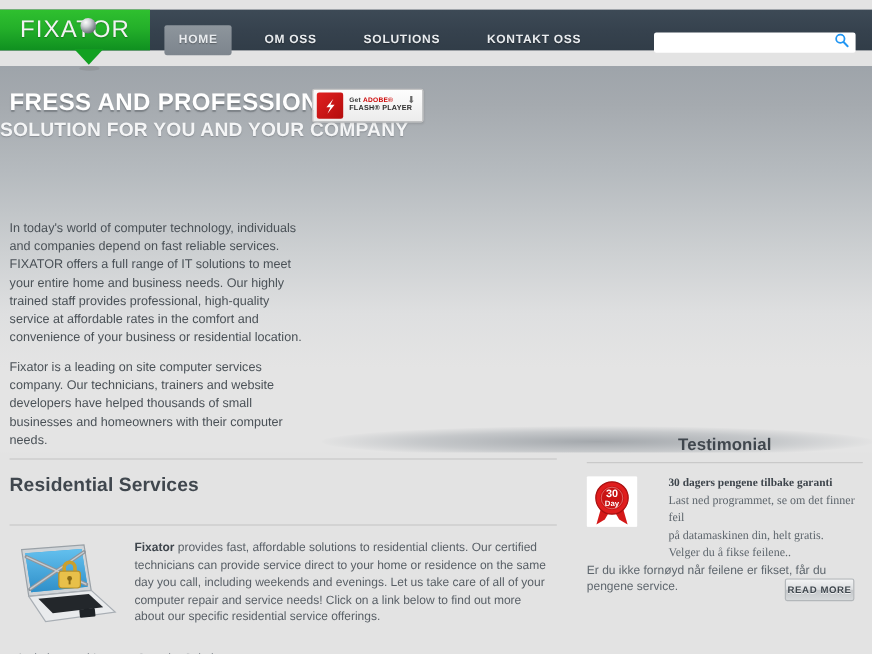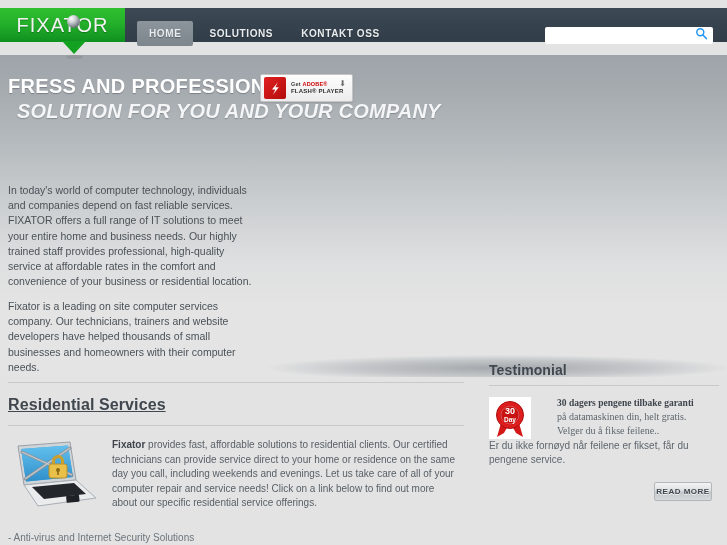--- a/index.html
+++ b/index.html
@@ -39,21 +39,21 @@
     border-top: 13px solid #12a121; z-index: 5;
   }
   #logo-pointer-shadow {
     position: absolute; left: 66px; top: 55px; width: 17px; height: 4px;
     border-radius: 50%; background: rgba(120,120,120,.28); z-index: 4;
   }
 
   #nav { position: absolute; left: 137px; top: 8px; height: 34px; display: flex; align-items: center; z-index: 6;}
   .nav-item {
     font-size: 10px; font-weight: bold; letter-spacing: .6px; color: #e9ecef;
-    padding: 7px 12px; margin-right: 4px; white-space: nowrap; cursor: pointer;
+    padding: 7px 12px; margin-right: 15px; white-space: nowrap; cursor: pointer;
     text-shadow: 0 1px 1px rgba(0,0,0,.35);
   }
   .nav-item.active {
     background: linear-gradient(to bottom, #8d959c 0%, #7d858d 100%);
     border-radius: 2px;
   }
 
   #search-wrap { position: absolute; right: 14px; top: 17px; width: 168px; height: 17px; z-index: 6; }
   #search-input {
     width: 100%; height: 17px; border: none; border-radius: 2px;
@@ -75,24 +75,23 @@
     position: absolute; left: 268px; top: 300px; width: 460px; height: 26px;
     border-radius: 50%;
     background: radial-gradient(ellipse at center, rgba(110,118,126,.55) 0%, rgba(140,147,154,.35) 45%, rgba(228,228,228,0) 72%);
   }
   #hero-h1 {
     position: absolute; left: 8px; top: 20px; font-size: 20px; font-weight: bold;
     letter-spacing: .3px; color: #ffffff; text-shadow: 0 1px 1px rgba(90,95,100,.55);
     white-space: nowrap;
   }
   #hero-h2 {
-    position: absolute; left: 17px; top: 45px; font-size: 20px; font-weight: bold;
+    position: absolute; left: 0; top: 45px; font-size: 16px; font-weight: bold;
     letter-spacing: .2px; color: #f4f5f6; text-shadow: 0 1px 1px rgba(95,100,105,.5);
     white-space: nowrap;
-    font-style: italic;
   }
   #flash-badge {
     position: absolute; left: 260px; top: 19px; width: 93px; height: 28px;
     background: linear-gradient(to bottom, #fdfdfd 0%, #ececec 100%);
     border: 1px solid #c5c5c5; border-radius: 2px;
     display: flex; align-items: center; padding-left: 3px;
     box-shadow: 0 1px 2px rgba(0,0,0,.12);
   }
   #flash-logo {
     width: 22px; height: 22px; border-radius: 2px;
@@ -114,35 +113,35 @@
     line-height: 15.2px; color: #4a5157;
   }
   #hero-p1 { top: 128px; }
   #hero-p2 { top: 244px; }
 
   
   #main-left { position: absolute; left: 8px; top: 382px; width: 456px; }
   .hr-line { width: 100%; height: 1px; background: #c9c9c9; }
   #res-title {
     font-size: 16px; font-weight: bold; color: #40474e; letter-spacing: .1px;
-    margin: 13px 0 11px 0;
-    text-decoration: underline;
+    margin: 13px 0 23px 0;
   }
   #res-body { display: flex; margin-top: 12px; }
   #laptop-icon { width: 92px; height: 72px; flex: 0 0 92px; margin-top: 2px; }
   #res-text { margin-left: 12px; width: 350px; font-size: 10px; line-height: 14.6px; color: #585f66; }
   #res-text b { color: #3e454c; }
   #res-text .p2 { margin-top: 1px; }
   #res-list { margin-top: 18px; font-size: 10px; color: #6d757c; line-height: 15px; }
 
   
   #sidebar { position: absolute; left: 489px; top: 362px; width: 230px; }
   .side-title {
     font-size: 14px; font-weight: bold; color: #40474e; letter-spacing: .1px;
     margin-bottom: 7px;
+    text-align: center;
   }
   .side-hr { width: 100%; height: 1px; background: #c9c9c9; }
   #testi-body { display: flex; margin-top: 11px; justify-content: center; }
   #badge-30 { width: 42px; height: 42px; flex: 0 0 42px; background: #fff; border-radius: 1px; }
   #testi-right { margin-left: 26px; width: 178px; font-family: Liberation Serif, serif; }
   #testi-head { font-size: 9.5px; font-weight: bold; color: #3e454c; line-height: 13px; }
   #testi-sub { font-size: 10px; color: #5e666d; line-height: 14.4px; margin-top: 1px; }
   #testi-tail { font-size: 10px; color: #5e666d; line-height: 14.4px; margin-top: 0px; }
   #btn-readmore {
     position: absolute; right: 7px; top: 120px; width: 58px; height: 19px;
@@ -155,20 +154,21 @@
   #follow-block { position: absolute; left: 489px; top: 513px; width: 230px; }
 </style>
 </head>
 <body>
 
 <div id="page">
 
   <div id="header">
     <div id="nav">
       <div class="nav-item active">HOME</div>
+      <div class="nav-item">OM OSS</div>
       <div class="nav-item">SOLUTIONS</div>
       <div class="nav-item">KONTAKT OSS</div>
     </div>
 
     <div id="search-wrap">
       <input id="search-input" type="text" placeholder="" style="">
       <svg id="search-icon" viewBox="0 0 16 16">
         <circle cx="6.5" cy="6.5" r="4.3" fill="none" stroke="#2196f3" stroke-width="1.8"></circle>
         <line x1="9.8" y1="9.8" x2="14" y2="14.2" stroke="#2196f3" stroke-width="2" stroke-linecap="round"></line>
       </svg>
@@ -265,20 +265,21 @@
         <circle cx="21" cy="18" r="13.5" fill="#e01d1d"></circle>
         <circle cx="21" cy="18" r="13.5" fill="none" stroke="#a80f0f" stroke-width="1"></circle>
         <circle cx="21" cy="18" r="10" fill="#c91313"></circle>
         <circle cx="21" cy="18" r="9" fill="none" stroke="#f2b7b7" stroke-width=".8" opacity=".5"></circle>
         <text x="21" y="17" font-family="Liberation Sans, sans-serif" font-size="9" font-weight="bold" fill="#ffffff" text-anchor="middle">30</text>
         <text x="21" y="25" font-family="Liberation Sans, sans-serif" font-size="6.5" font-weight="bold" fill="#ffffff" text-anchor="middle">Day</text>
       </svg>
 
       <div id="testi-right">
         <div id="testi-head">30 dagers pengene tilbake garanti</div>
+        <div id="testi-sub">Last ned programmet, se om det finner feil</div>
         <div id="testi-sub" style="margin-top:0">på datamaskinen din, helt gratis.</div>
         <div id="testi-sub" style="margin-top:0">Velger du å fikse feilene..</div>
       </div>
     </div>
 
     <div id="testi-tail">Er du ikke fornøyd når feilene er fikset, får du pengene service.</div>
 
     <div id="btn-readmore">READ MORE</div>
   </div>
 

